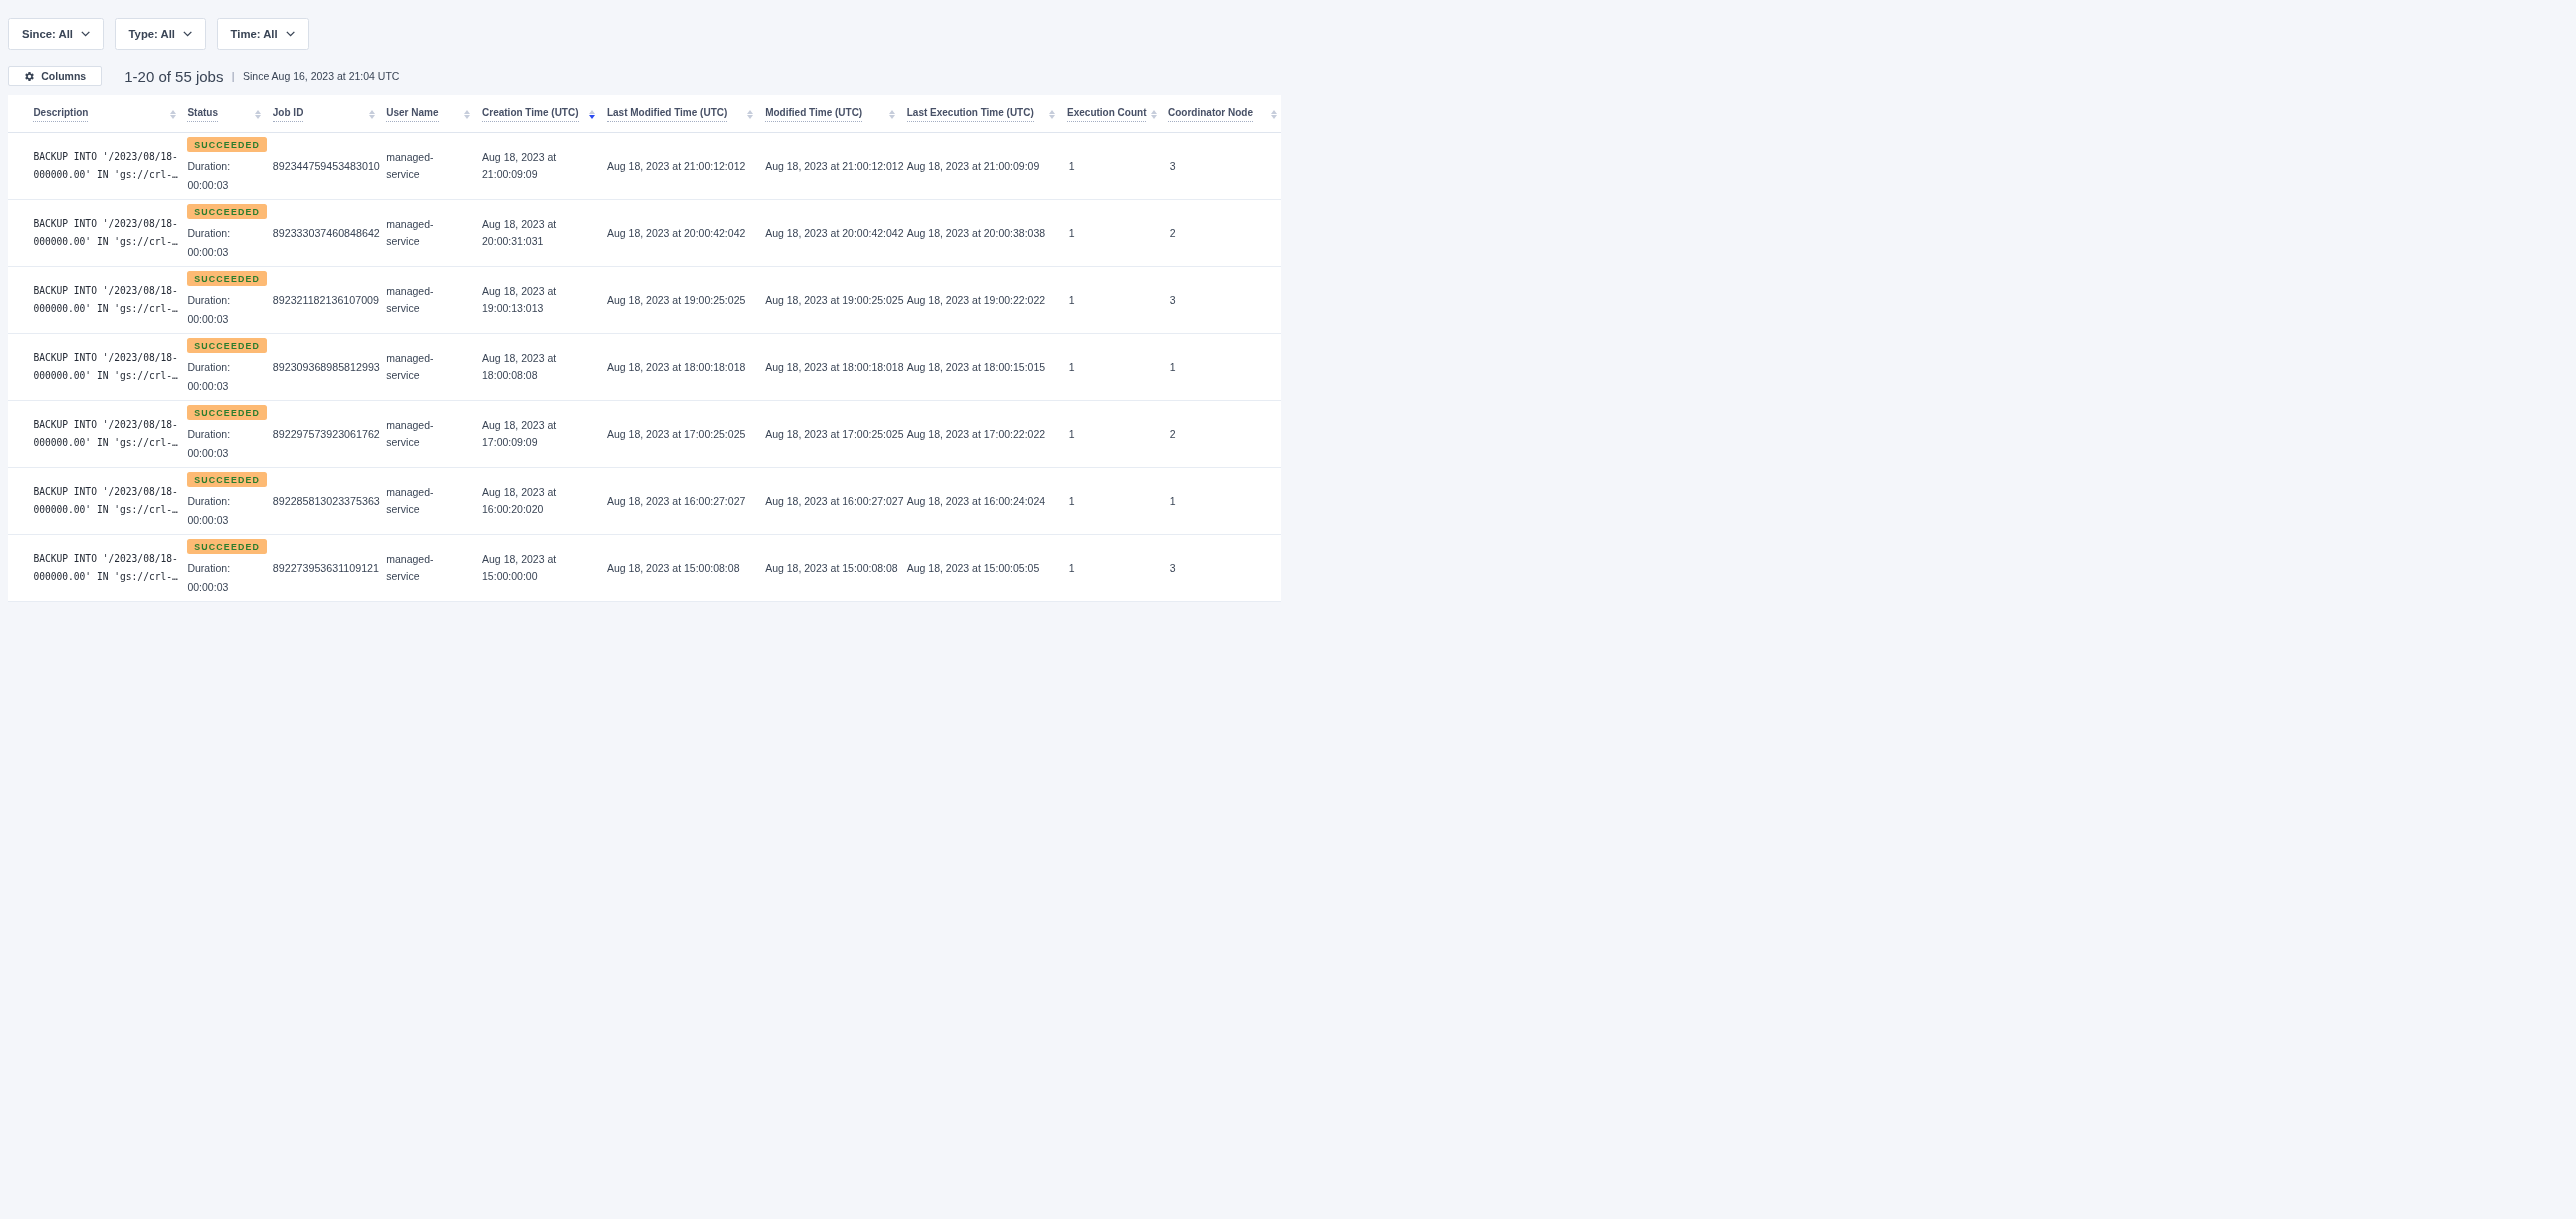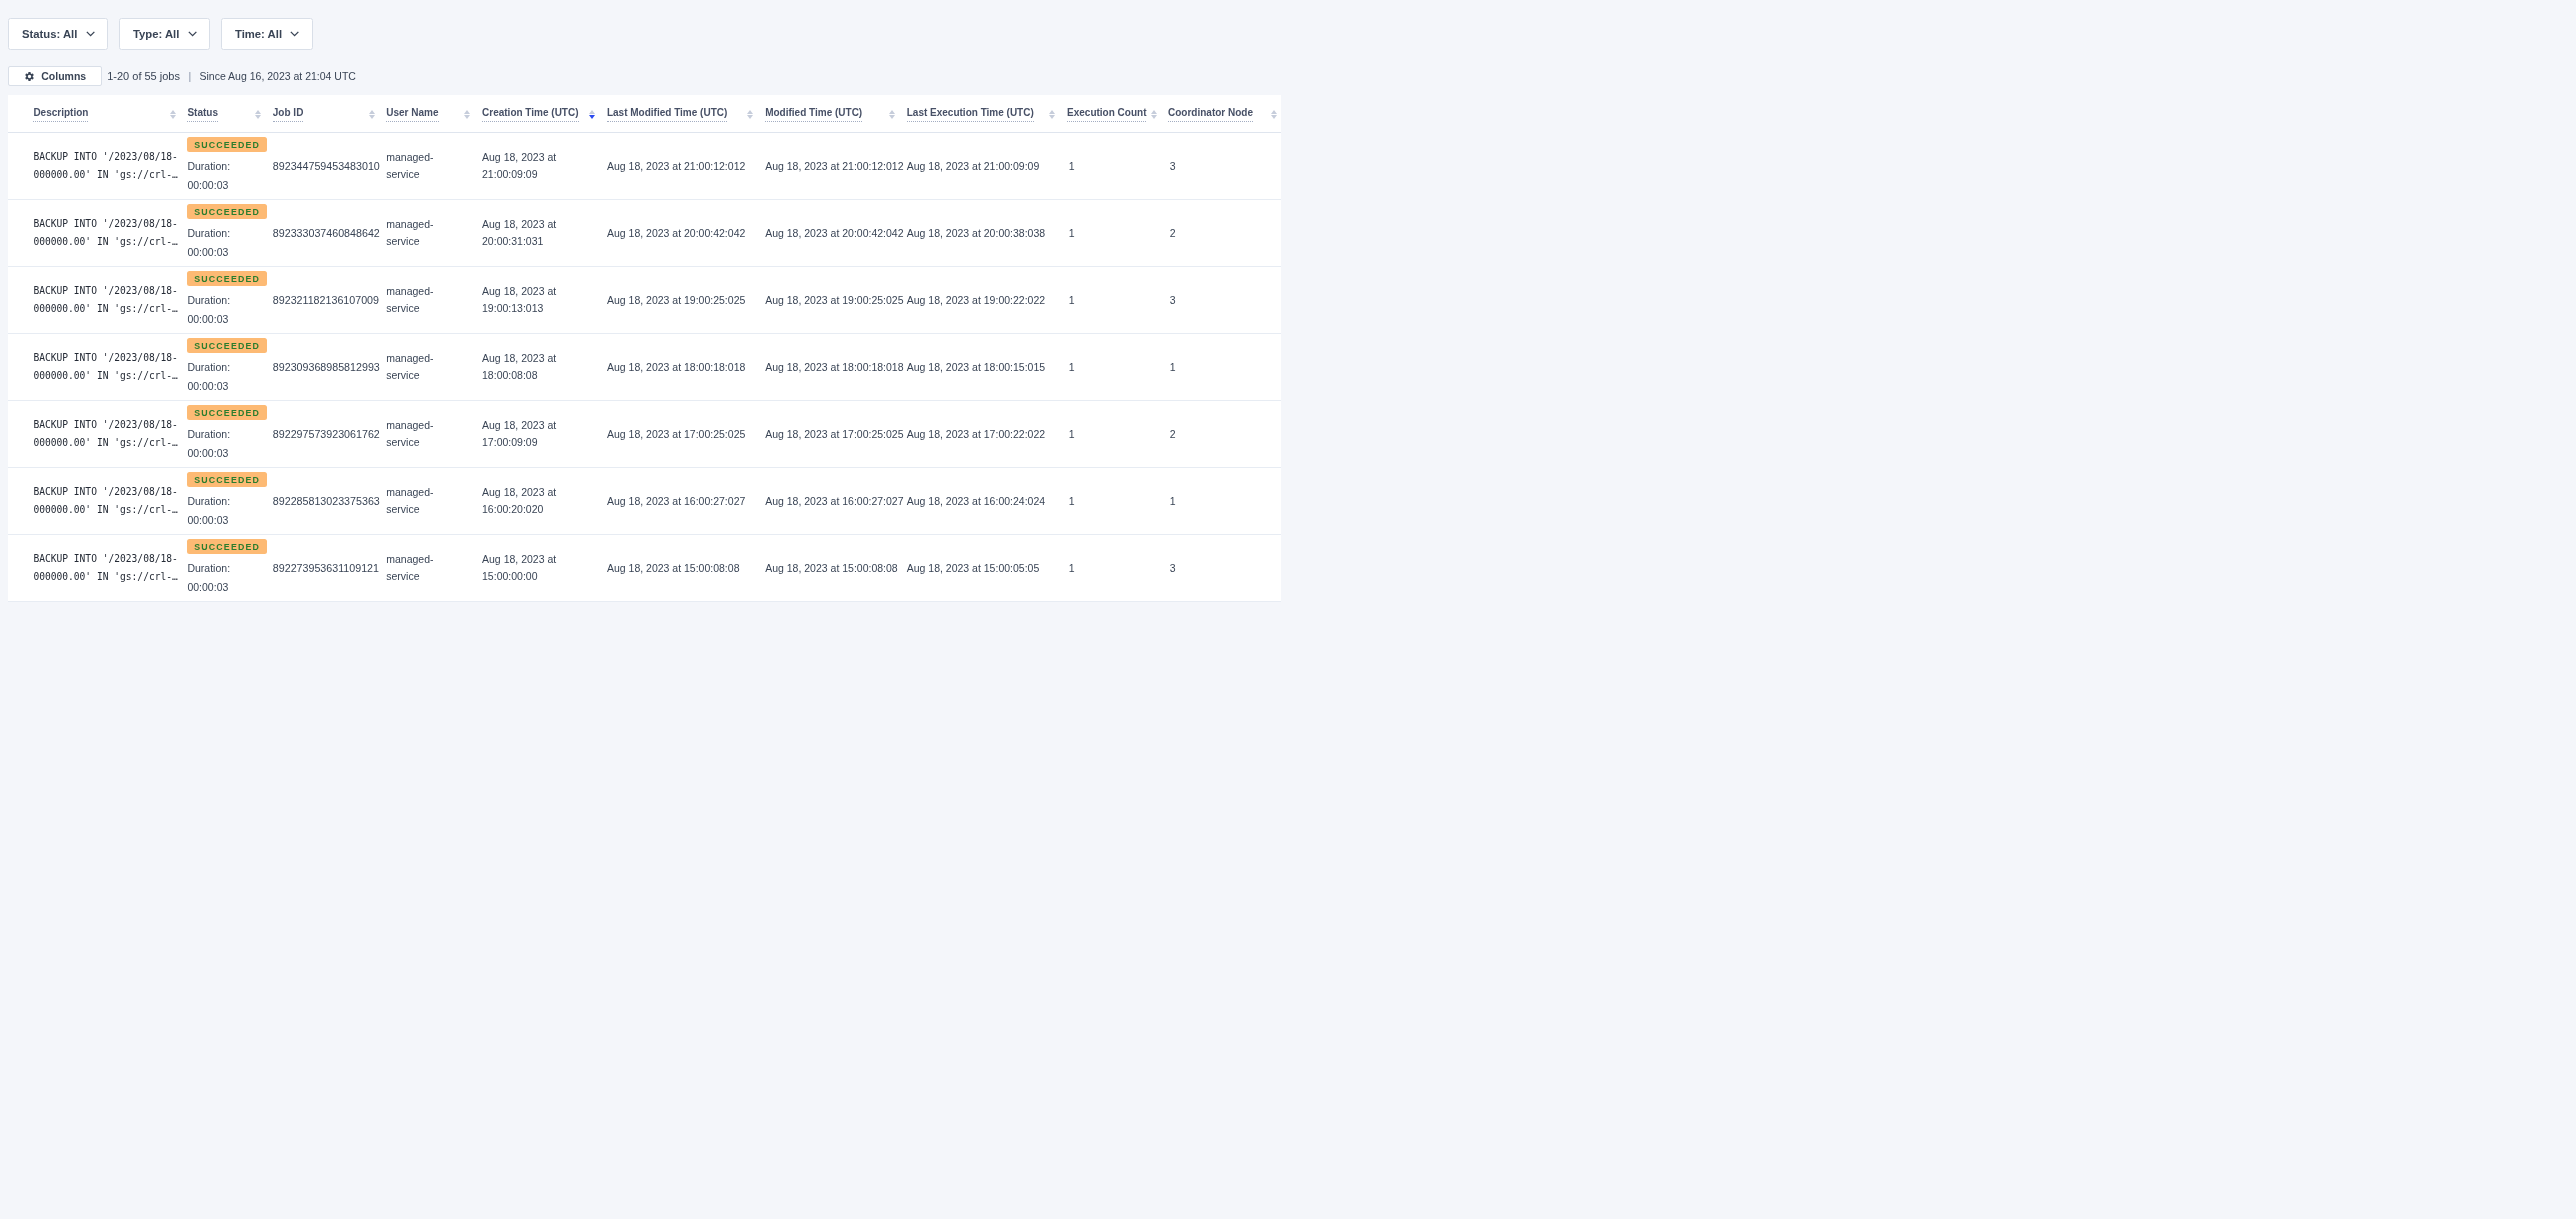--- a/index.html
+++ b/index.html
@@ -35,21 +35,21 @@
   
   .toolbar { margin-top:16.7px; display:flex; align-items:center; }
   .columns-btn {
     display:inline-flex; align-items:center; gap:5.9px;
     height:20px; padding:0 15px;
     background:#fff; border:0.8px solid #d9dfe8; border-radius:2px;
     font-family:"Liberation Sans", sans-serif;
     font-size:10.5px; font-weight:700; color:#394455;
     cursor:pointer;
   }
-  .count { margin-left:5px; font-size:11px; color:#394455; }
+  .count { margin-left:22px; font-size:15px; color:#394455; }
   .sep   { margin:0 8.4px; font-size:10.5px; color:#8a93a8; }
   .since { font-size:10.5px; color:#394455; }
 
   
   .card { background:#fff; margin-top:9.2px; }
   table { width:100%; border-collapse:collapse; table-layout:fixed; }
 
   th {
     height:37px; padding:1.7px 11.7px 0 0;
     border-bottom:0.8px solid #dfe5ee;
@@ -94,21 +94,21 @@
   td.num  { padding-left:1.7px; }
 </style>
 </head>
 <body>
 
 <div class="page">
 
 
   <div class="filters">
     <button class="filter-btn">
-      <span>Status: All</span>
+      <span>Since: All</span>
       <svg class="chev" width="9.2" height="5.9" viewBox="0 0 11 7">
           <path d="M1 1l4.5 4.5L10 1" fill="none" stroke="#394455" stroke-width="1.6"></path>
         </svg>
     </button>
     <button class="filter-btn">
       <span>Type: All</span>
       <svg class="chev" width="9.2" height="5.9" viewBox="0 0 11 7">
           <path d="M1 1l4.5 4.5L10 1" fill="none" stroke="#394455" stroke-width="1.6"></path>
         </svg>
     </button>

